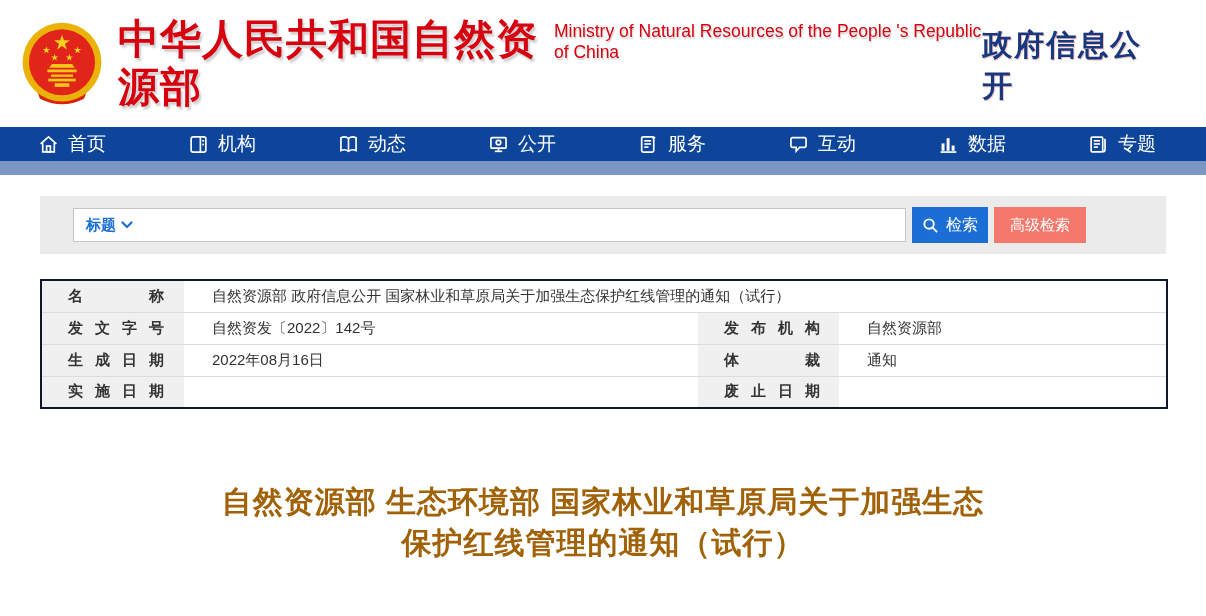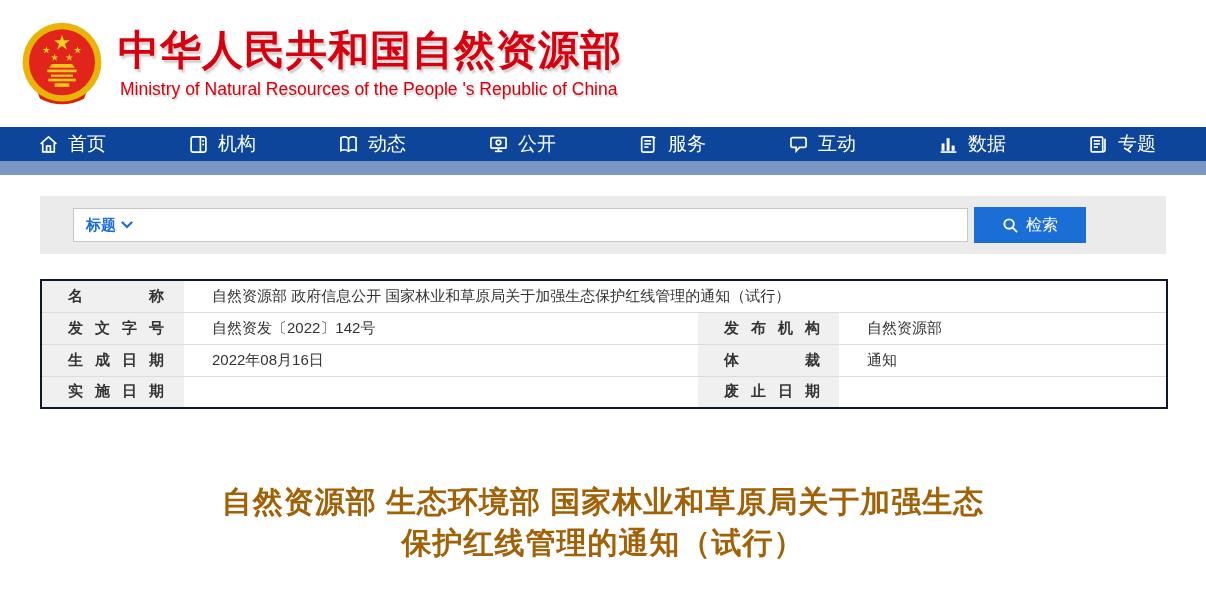--- a/index.html
+++ b/index.html
@@ -12,21 +12,21 @@
   }
 
   
   .site-header {
     height:127px; background:#fff;
     display:flex; align-items:center; justify-content:space-between;
     padding:0 56px 0 18px;
   }
   .brand { display:flex; align-items:center; }
   .emblem { width:88px; height:92px; margin-right:12px; flex:none; }
-  .brand-text { display:flex; flex-direction:column; }
+  .brand-text { display:flex; flex-direction:row; }
   .brand-title {
     margin:0; font-size:41px; font-weight:bold; color:#d7000f;
     letter-spacing:1px; line-height:1.15;
     text-shadow:2px 3px 2px rgba(150,150,150,.45);
   }
   .brand-sub {
     margin:5px 0 0 2px; font-size:17.5px; color:#d7000f;
     text-shadow:1px 2px 1px rgba(150,150,150,.4);
   }
   .section-title {
@@ -65,21 +65,21 @@
     display:flex; align-items:center; gap:5px;
     color:#1b6ed6; font-size:15px; font-weight:bold; cursor:pointer;
     flex:none;
   }
   .search-input {
     flex:1; height:100%; border:none; outline:none;
     font-size:14px; margin-left:8px; background:transparent;
   }
   .btn { height:36px; border:none; color:#fff; cursor:pointer;
     display:flex; align-items:center; justify-content:center; flex:none; }
-  .btn-search { width:112px; background:#1b6ed6; font-size:16px; gap:7px; }
+  .btn-search { width:76px; background:#1b6ed6; font-size:16px; gap:7px; }
   .btn-advanced { width:92px; background:#f4796c; font-size:15px; margin-left:6px; }
 
   
   .meta-table {
     margin-top:25px; width:100%;
     border-collapse:collapse; table-layout:fixed;
     font-size:15px; color:#333;
     border:2px solid #0f172a;
   }
   .meta-table tr { border-bottom:1px solid #dcdcdc; }
@@ -121,20 +121,21 @@
       <rect x="32" y="54" width="32" height="3" fill="#f5c518"></rect>
       <rect x="36" y="59.5" width="24" height="2.5" fill="#f5c518"></rect>
       <rect x="33" y="64" width="30" height="3" fill="#f5c518"></rect>
       <rect x="40" y="69" width="16" height="4" fill="#f5c518"></rect>
     </svg>
     <div class="brand-text">
       <h1 class="brand-title">中华人民共和国自然资源部</h1>
       <div class="brand-sub">Ministry of Natural Resources of the People 's Republic of China</div>
     </div>
   </div>
+  <div class="section-title">政府信息公开</div>
 </header>
 
 <nav class="main-nav">
   <a class="nav-item">
     <svg width="21" height="21" viewBox="0 0 20 20" fill="none" stroke="#fff" stroke-width="1.6">
       <path d="M2.5 9.5 L10 2.8 L17.5 9.5"></path>
         <path d="M4.5 8.5 V17 H15.5 V8.5"></path>
         <rect x="8.2" y="11.5" width="3.6" height="5.5"></rect>
     </svg>
     <span>首页</span>
@@ -214,20 +215,23 @@
       </div>
       <input class="search-input" type="text" placeholder="" style="">
     </div>
     <button class="btn btn-search">
       <svg width="17" height="17" viewBox="0 0 18 18" fill="none" stroke="#fff" stroke-width="2">
         <circle cx="7.5" cy="7.5" r="5"></circle>
           <line x1="11.3" y1="11.3" x2="16" y2="16"></line>
       </svg>
       <span>检索</span>
     </button>
+    <button class="btn btn-advanced">
+      <span>高级检索</span>
+    </button>
   </div>
 
   <table class="meta-table">
     <colgroup>
         <col style="width:143px">
         <col style="width:514px">
         <col style="width:141px">
         <col style="width:328px">
       </colgroup>
     <tbody>

